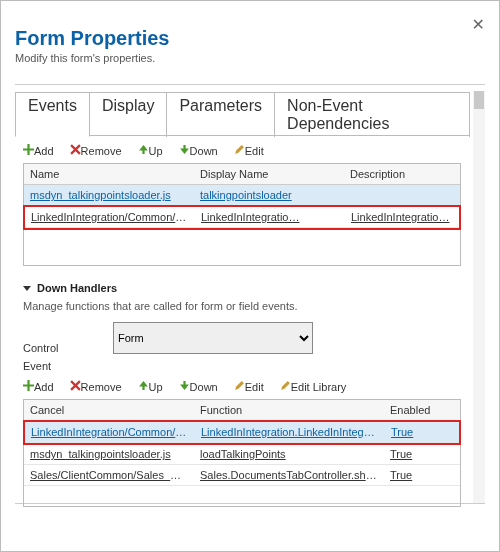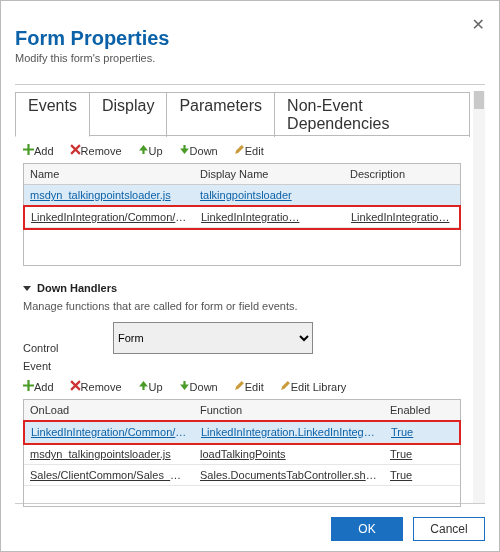--- a/index.html
+++ b/index.html
@@ -275,21 +275,21 @@
           <span class="tbtn">
             <span><svg viewBox="0 0 10 10">
                   <path d="M1 9 L2 6 L7 1 L9 3 L4 8 Z" fill="#c99b3a"></path>
                 </svg></span>
             <span>Edit Library</span>
           </span>
         </div>
 
         <div class="grid grid2">
           <div class="grid-head">
-            <div class="c1">OnLoad</div>
+            <div class="c1">Cancel</div>
             <div class="c2">Function</div>
             <div class="c3">Enabled</div>
           </div>
           <div class="grid2-body">
             <div class="red-box">
               <div class="grid-row selected">
                 <div class="c1">LinkedInIntegration/Common/msdyn_L…</div>
                 <div class="c2">LinkedInIntegration.LinkedInIntegration…</div>
                 <div class="c3">True</div>
               </div>
@@ -304,17 +304,13 @@
               <div class="c2">Sales.DocumentsTabController.shouldS…</div>
               <div class="c3">True</div>
             </div>
           </div>
         </div>
 
       </div>
     </div>
   </div>
 
-  <div class="footer">
-    <button class="ok">OK</button>
-    <button class="cancel">Cancel</button>
-  </div>
 </div>
 
 </body></html>

